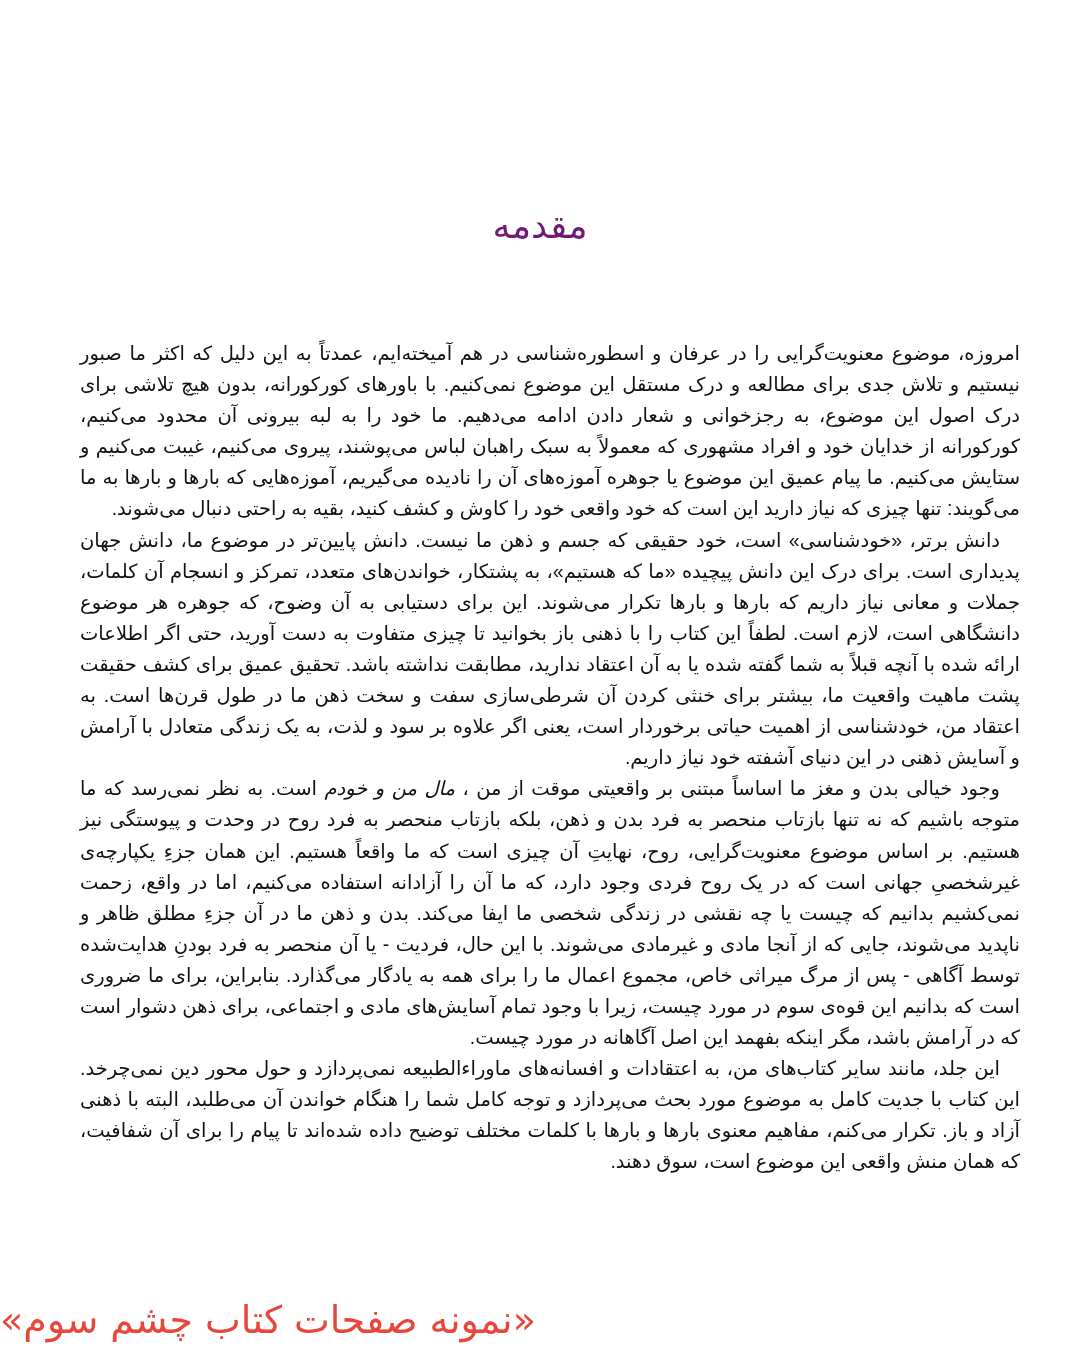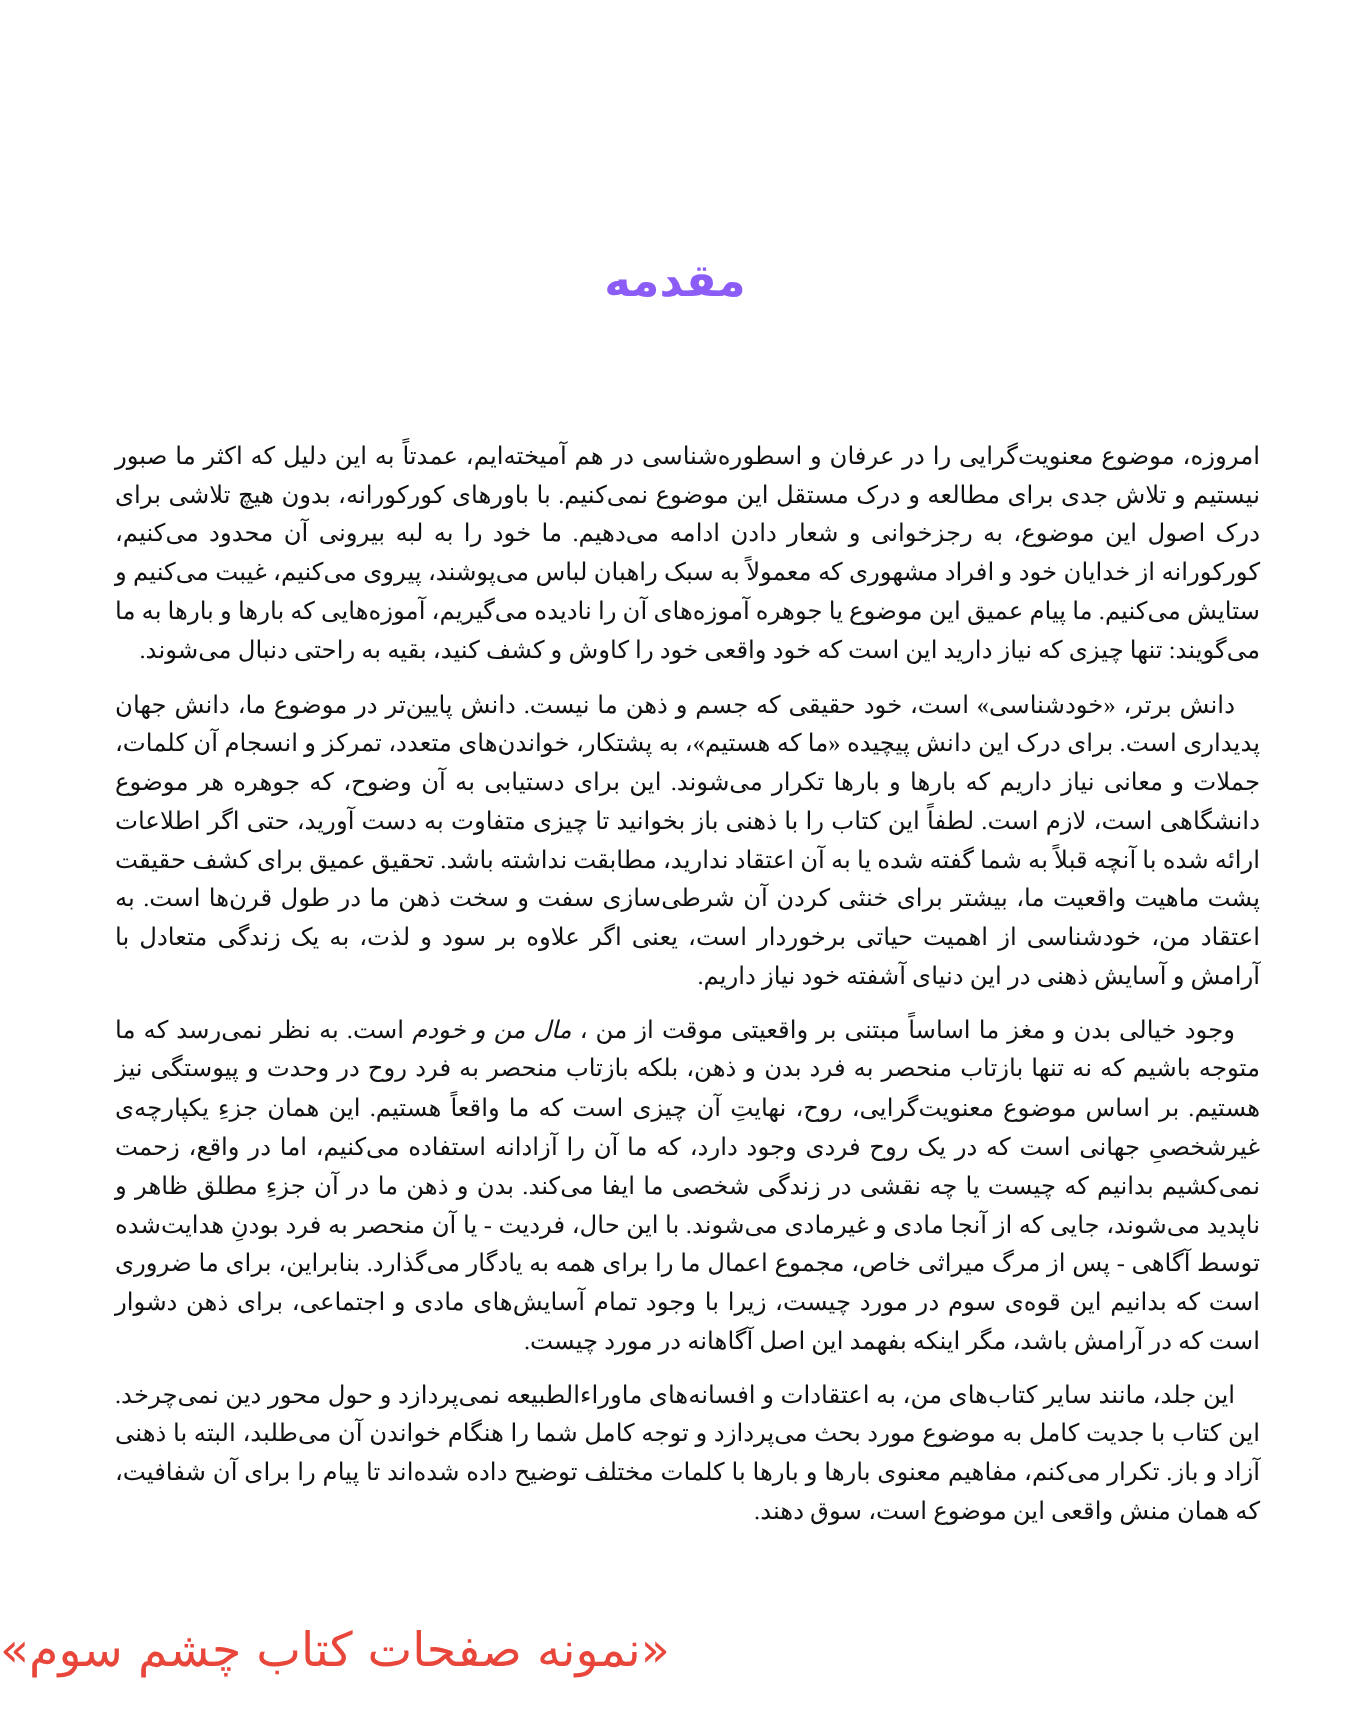--- a/index.html
+++ b/index.html
@@ -22,42 +22,41 @@
     width: 1080px;
     height: 1369px;
   }
   .heading {
     position: absolute;
     top: 200px;
     left: 0;
     width: 1080px;
     text-align: center;
     font-family: "DejaVu Sans", sans-serif;
-    font-weight: bold;
+    font-weight: normal;
     font-size: 36px;
     line-height: 52px;
-    color: #8b5cf6;
+    color: #701a75;
     margin: 0;
   }
   .body-text {
     position: absolute;
     top: 338px;
     left: 80px;
     width: 940px;
     direction: rtl;
     text-align: justify;
     text-align-last: right;
     font-family: "Liberation Sans", "DejaVu Sans", sans-serif;
     font-size: 19.5px;
     line-height: 31.1px;
   }
   .body-text p {
-    margin: 12px;
+    margin: 0;
     text-indent: 20px;
-    font-family: Liberation Serif, serif;
   }
   .body-text p.first {
     text-indent: 0;
   }
   .italic {
     font-style: italic;
   }
   .footer-note {
     position: absolute;
     top: 1290px;

